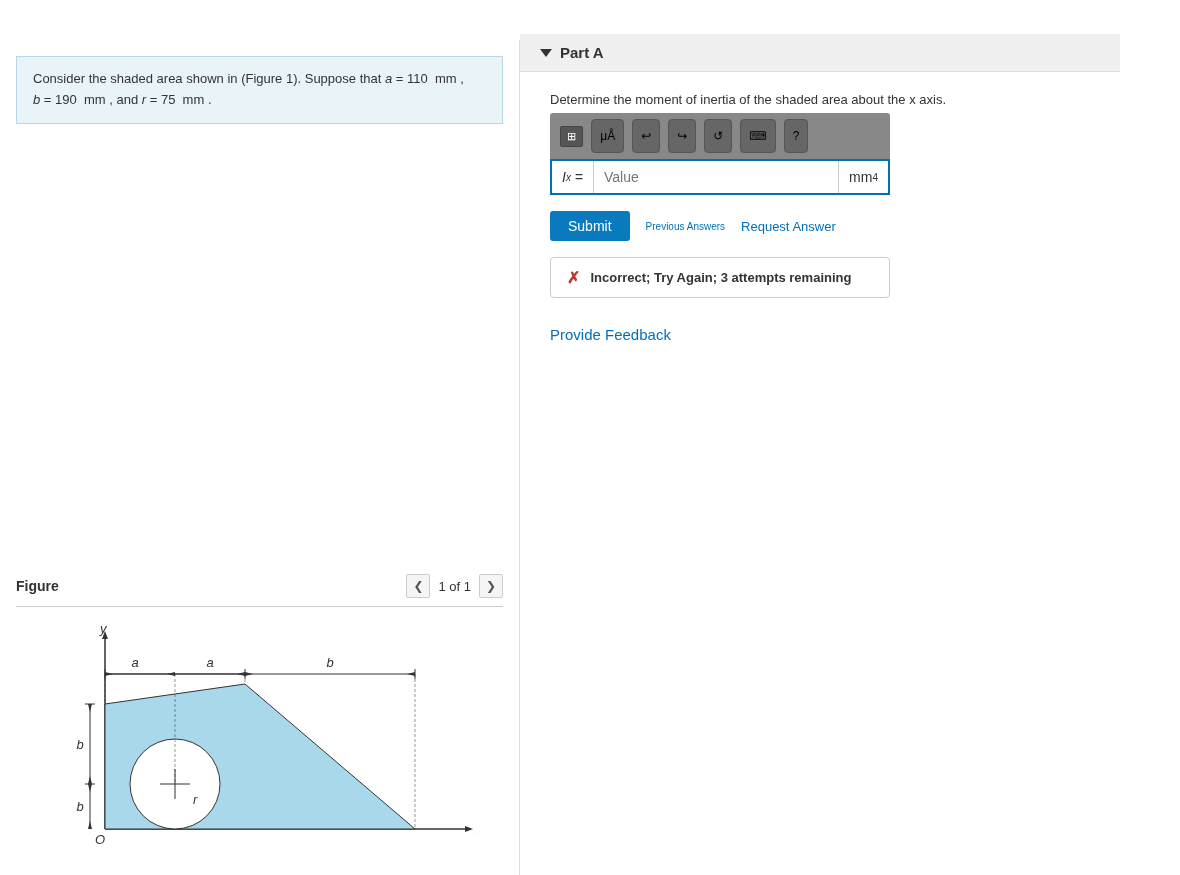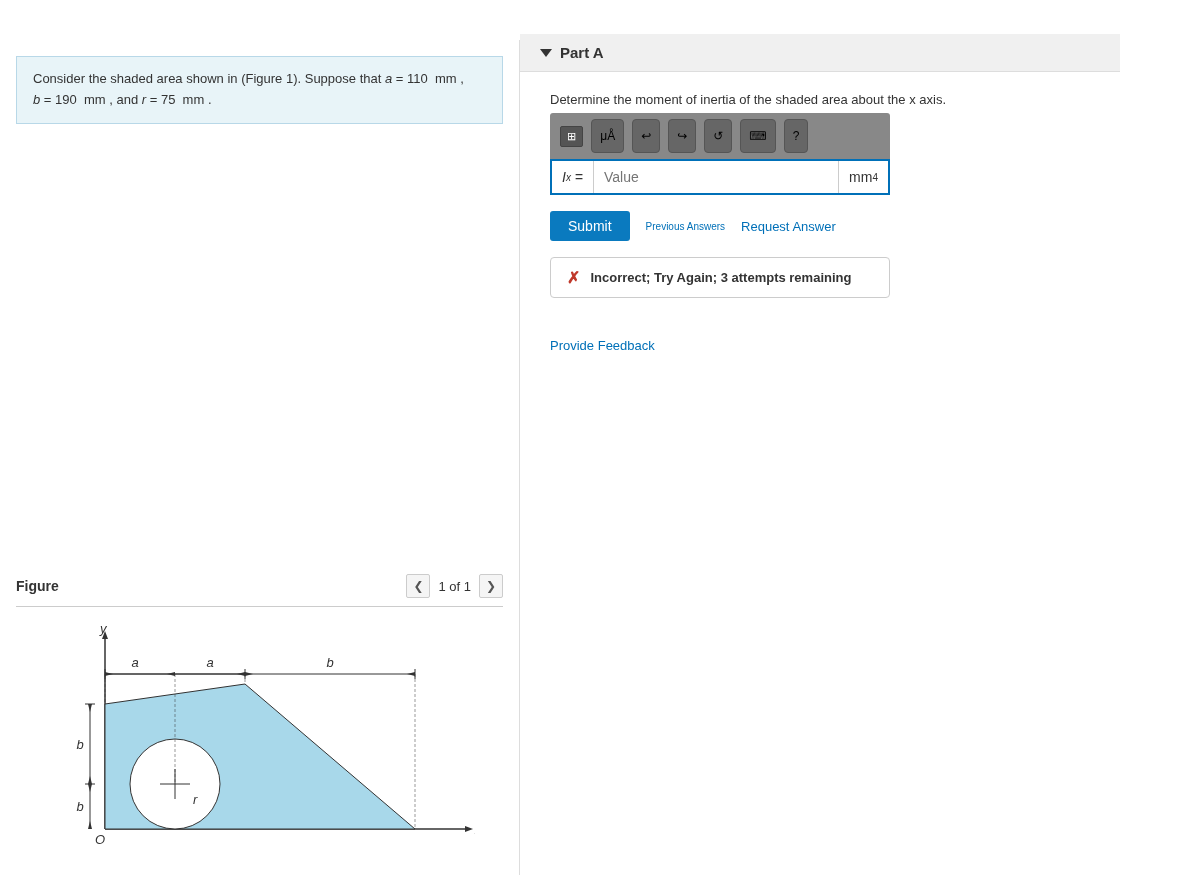--- a/index.html
+++ b/index.html
@@ -258,23 +258,23 @@
     }
     
     .error-text {
       color: #333;
       font-weight: bold;
     }
     
     .feedback-link {
       color: #0070b8;
       text-decoration: none;
-      font-size: 13px;
-      cursor: pointer;
-      margin-top: 40px;
+      font-size: 15px;
+      cursor: pointer;
+      margin-top: 28px;
       display: inline-block;
     }
     
     
     .diagram-svg {
       width: 100%;
       height: 100%;
     }
   </style>
 </head>

